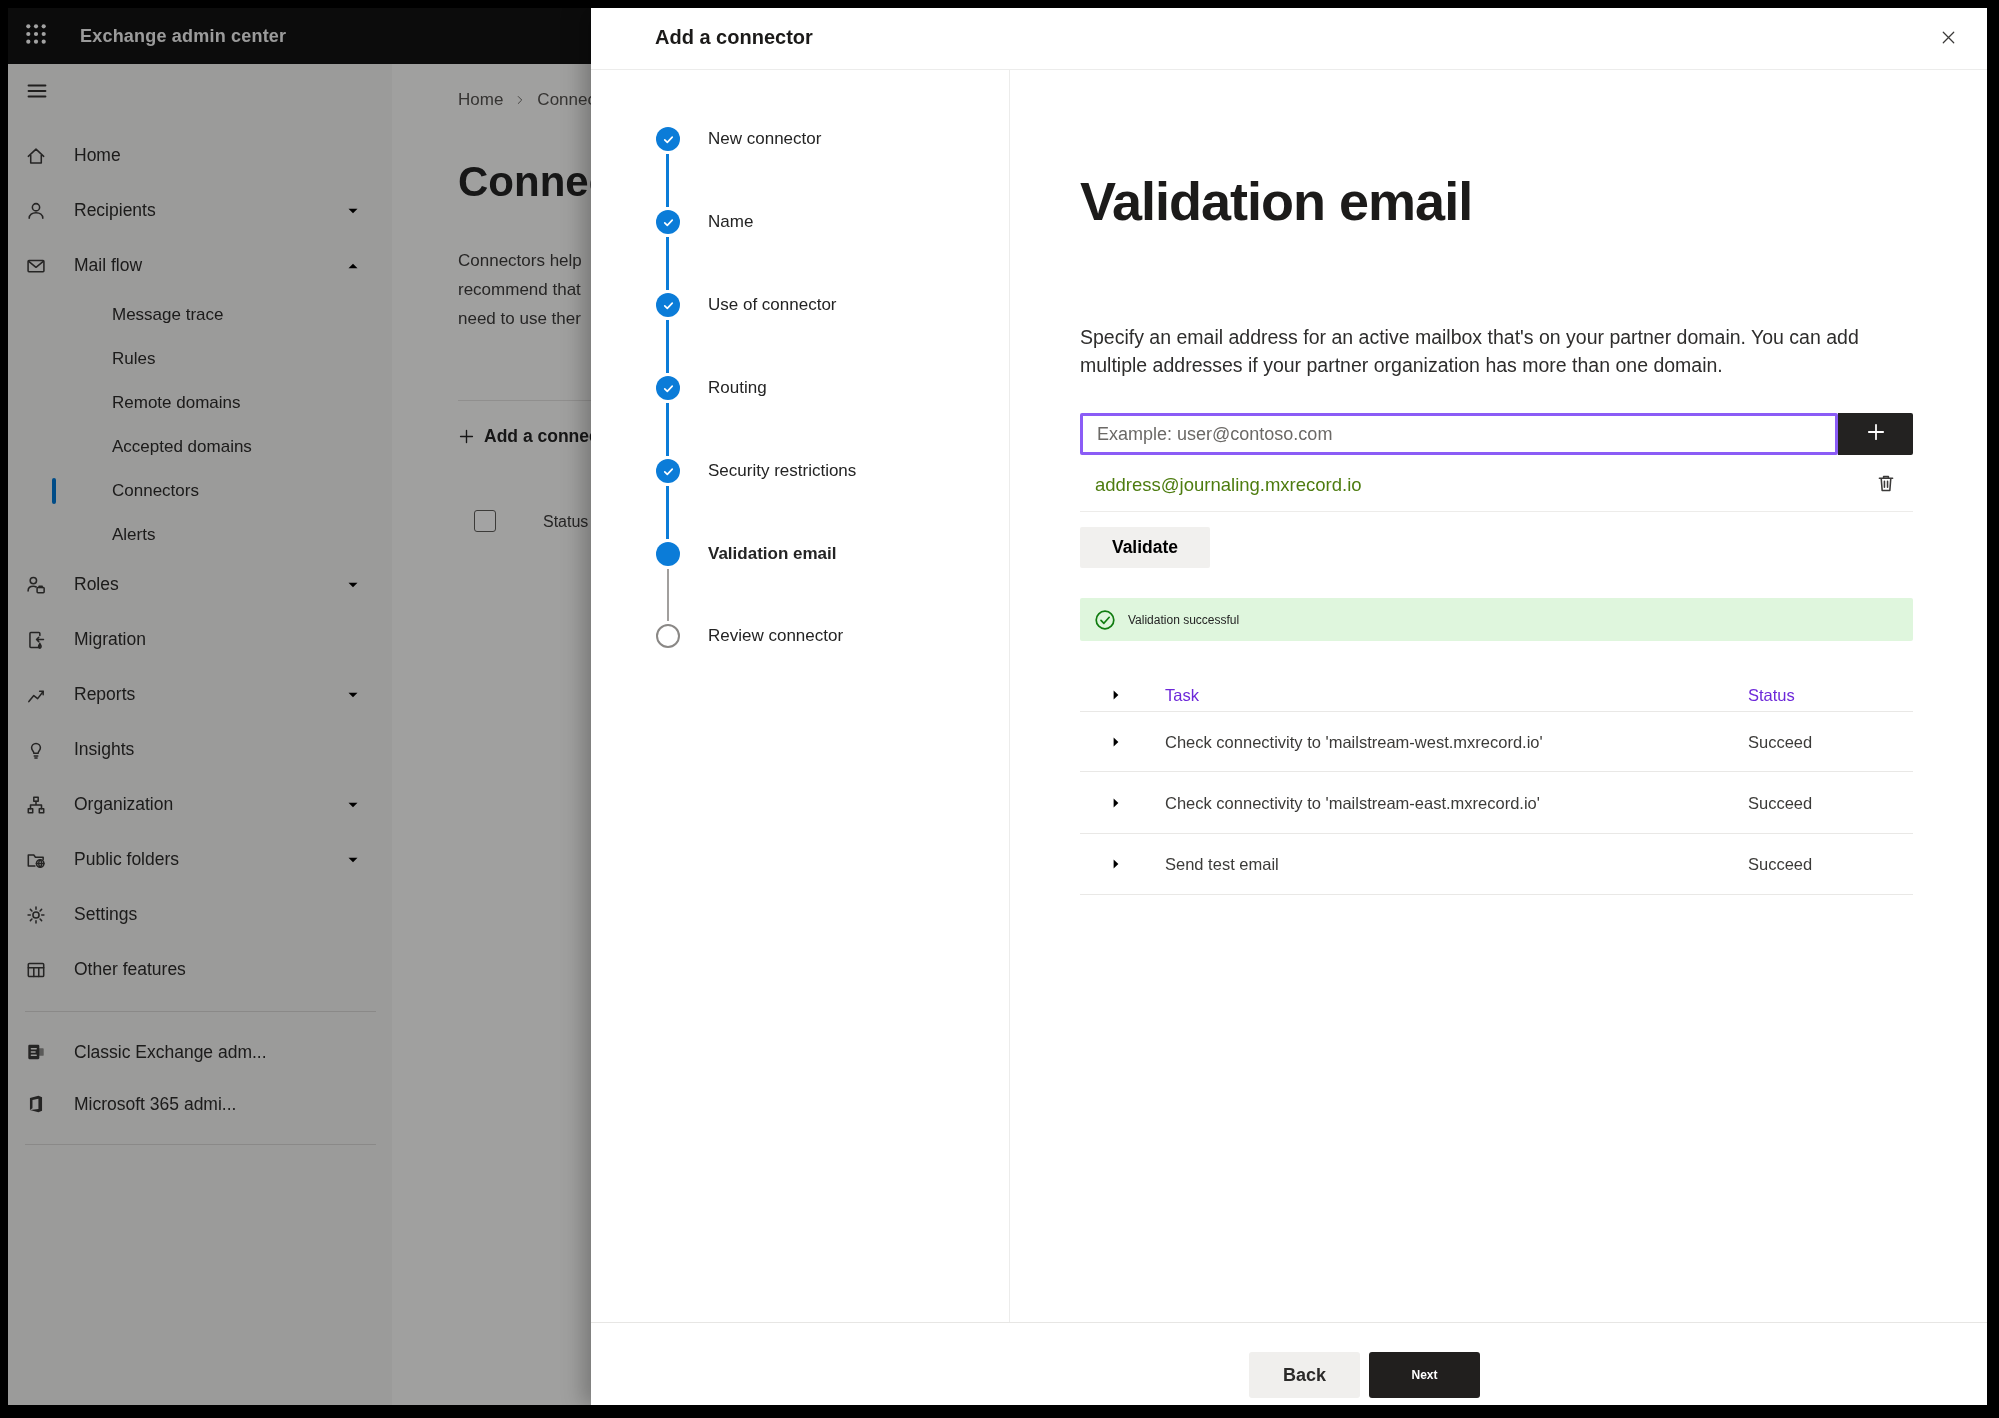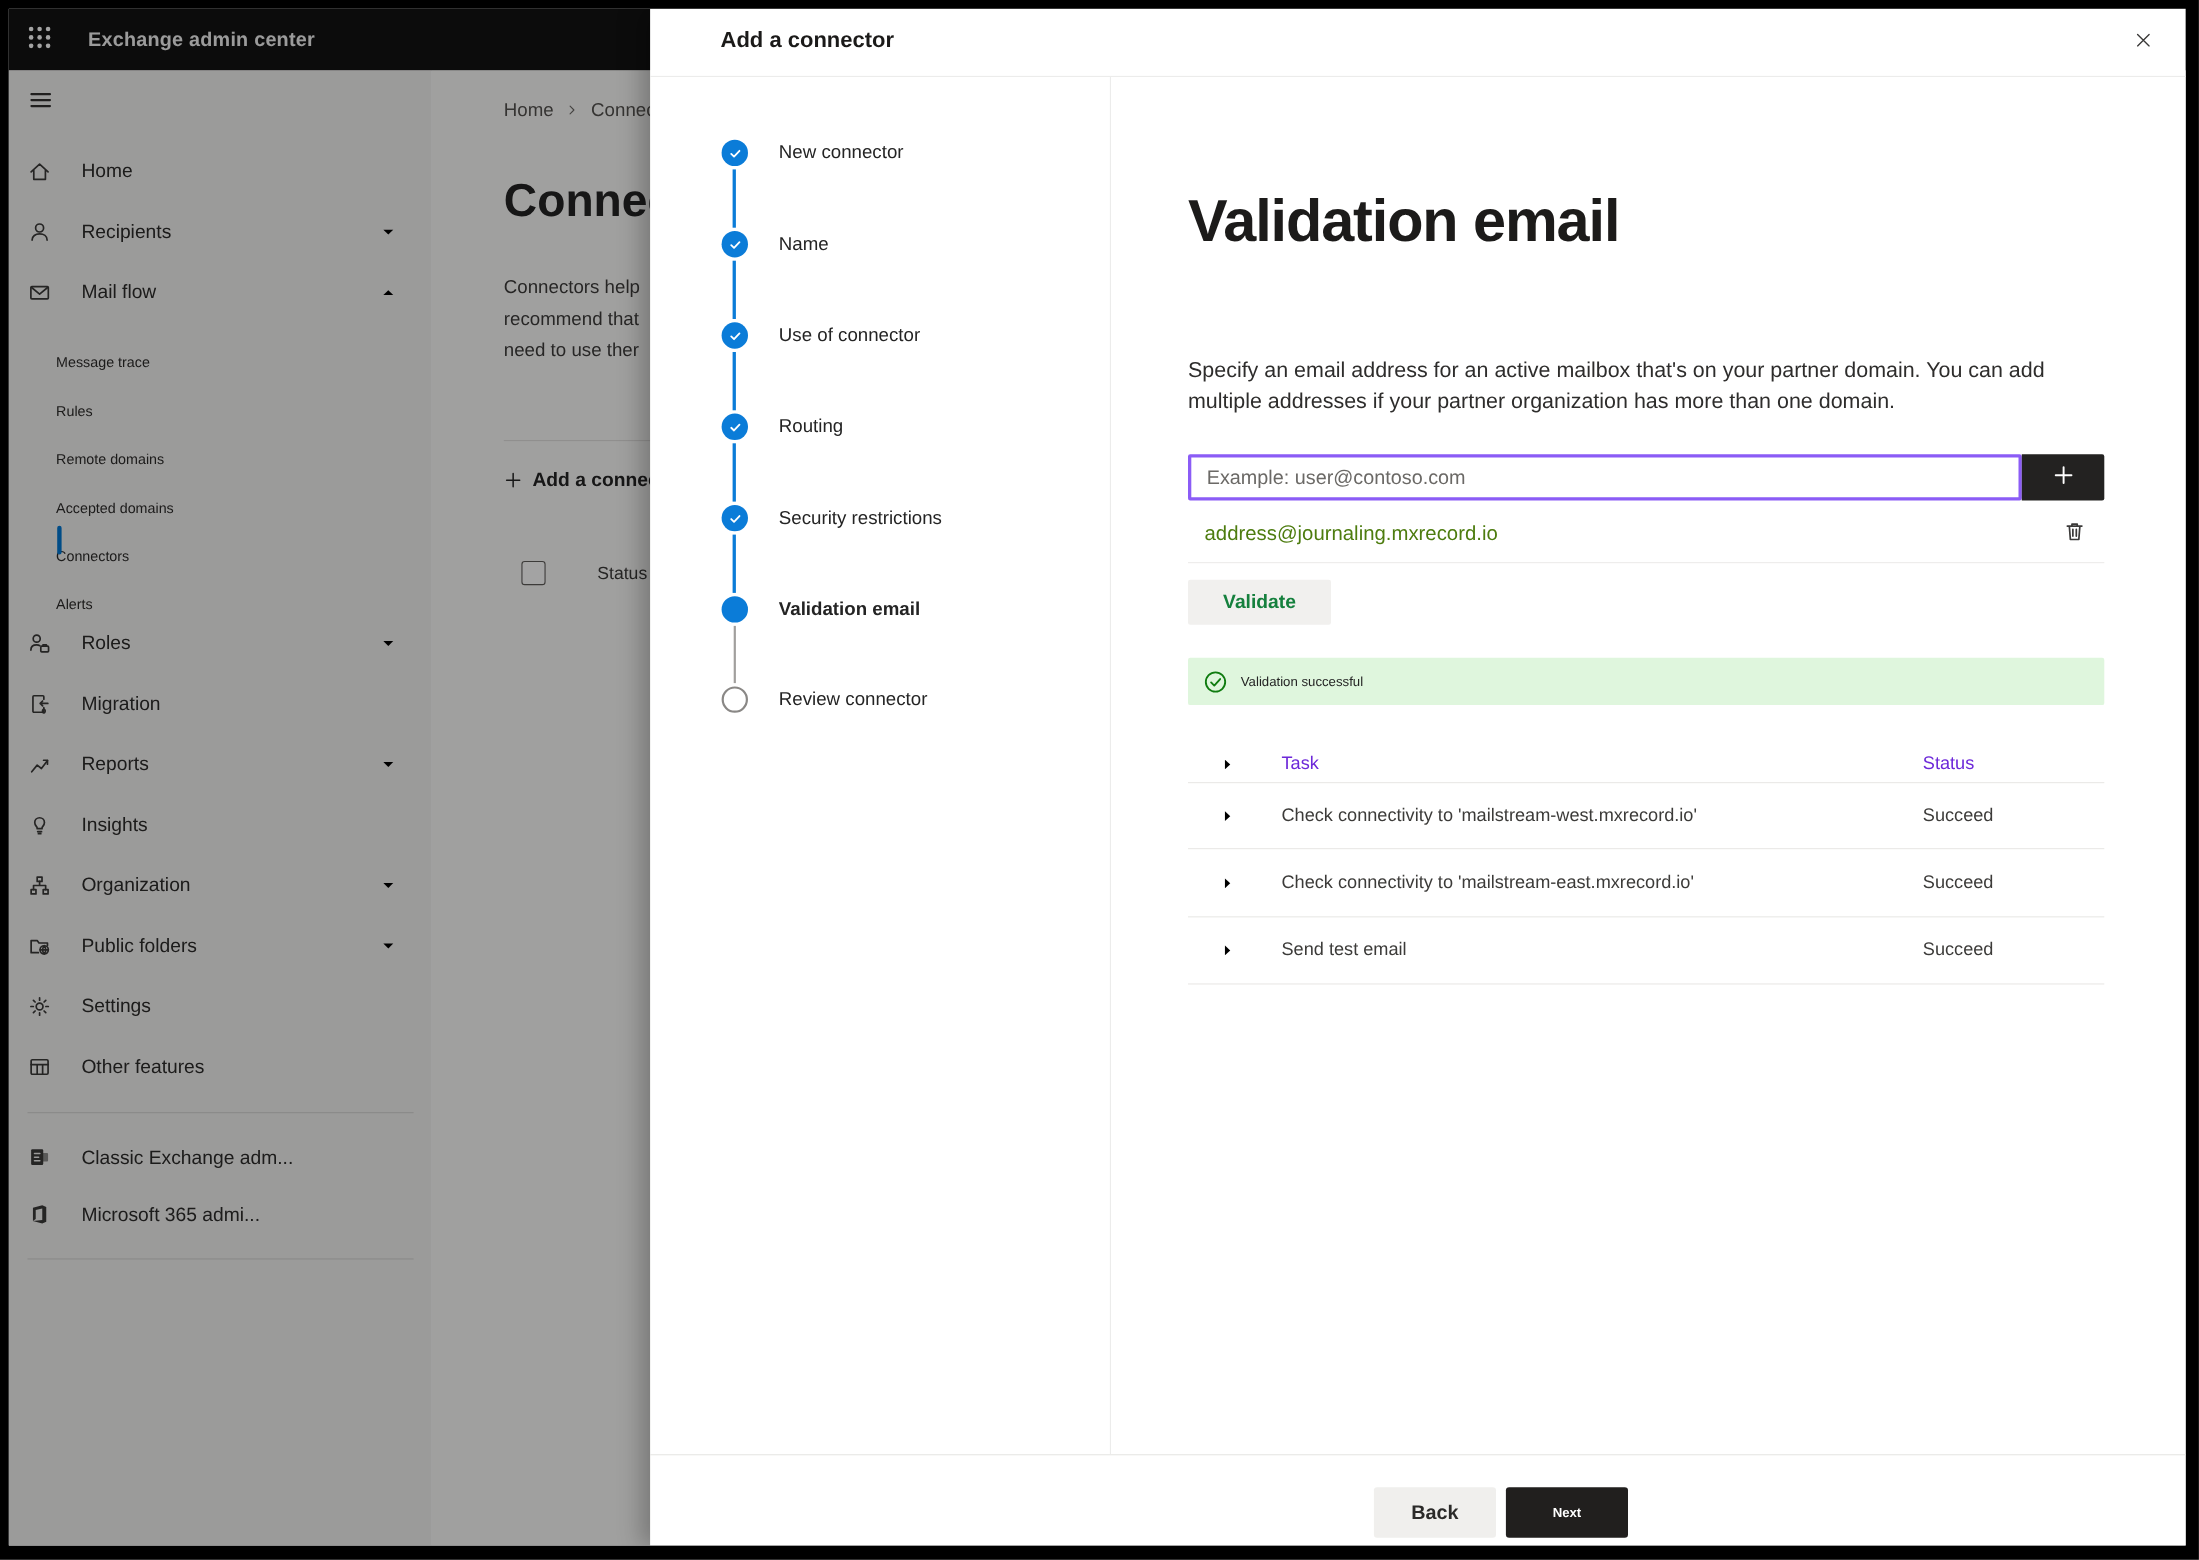--- a/index.html
+++ b/index.html
@@ -11,21 +11,21 @@
   .topbar { position:absolute; left:0; top:0; width:100%; height:56px; background:#131313; display:flex; align-items:center; z-index:1; }
   .waffle { width:56px; height:56px; display:flex; align-items:center; justify-content:center; color:#fff; cursor:pointer; }
   .apptitle { color:#f2f2f2; font-size:18px; font-weight:600; margin-left:16px; letter-spacing:.2px; }
 
   
   .sidebar { position:absolute; left:0; top:56px; width:384px; height:1341px; background:#f3f2f1; z-index:1; }
   .burger { height:46px; margin-top:6px; display:flex; align-items:center; padding-left:17px; color:#323130; cursor:pointer; }
   .nav { margin-top:12px; }
   .sit { display:flex; align-items:center; height:55px; position:relative; padding-left:17px; color:#2d2c2b; font-size:17.5px; cursor:pointer; white-space:nowrap; }
   .sit .icn { width:24px; height:22px; margin-right:25px; color:#3b3a39; display:flex; align-items:center; flex:none; }
-  .sit.sub { height:44px; padding-left:43px; font-size:13px;align-items:flex-end; }
+  .sit.sub { height:44px; padding-left:104px; font-size:17px; }
   .sit.bottomit { height:52px; }
   .sit .chev { position:absolute; right:30px; top:50%; transform:translateY(-50%); color:#484644; display:flex; }
   .sit.selected::before { content:""; position:absolute; left:44px; top:50%; transform:translateY(-50%); width:4px; height:26px; background:#0078d4; border-radius:2px; }
   .sdiv { height:1px; background:#d8d7d5; margin:14px 16px 14px 17px; }
   .icn svg *, .gly svg * { fill:none; stroke:currentColor; stroke-width:1.4; stroke-linecap:round; stroke-linejoin:round; }
   .icn svg.solid *, .gly svg.solid * { fill:currentColor; stroke:none; }
 
   
   .pagebg { position:absolute; left:384px; top:56px; right:0; bottom:0; background:#fbfaf9; z-index:1; }
   .crumbs { position:absolute; left:66px; top:26px; width:133px; overflow:hidden; display:flex; align-items:center; gap:10px; font-size:17px; color:#54524f; white-space:nowrap; }
@@ -60,21 +60,21 @@
   .main { position:absolute; left:489px; top:0; width:833px; height:100%; }
   .mh1 { position:absolute; top:100px; left:0; font-size:54px; font-weight:800; color:#1c1b1a; letter-spacing:-1px; white-space:nowrap; }
   .mdesc { position:absolute; top:253px; left:0; font-size:19.5px; color:#2e2d2c; line-height:28px; white-space:nowrap; }
   .emailinput { position:absolute; top:343px; left:0; width:758px; height:42px; border:3px solid #8b5cf6; border-radius:2px; padding:0 14px; font-size:18px; color:#242424; font-family:inherit; background:#fff; outline:none; }
   .emailinput::placeholder { color:#6b6966; }
   .plusbtn { position:absolute; top:343px; left:758px; width:75px; height:42px; background:#232221; color:#fff; border:none; border-radius:0 2px 2px 0; display:flex; align-items:center; justify-content:center; cursor:pointer; }
   .plusbtn svg * { stroke:#fff; fill:none; stroke-width:1.6; stroke-linecap:round; }
   .addr { position:absolute; top:404px; left:15px; font-size:18.5px; color:#4d7c0f; }
   .trash { position:absolute; top:401px; left:794px; width:24px; height:24px; color:#3b3a39; cursor:pointer; display:flex; }
   .arowdiv { position:absolute; top:441px; left:0; right:0; height:1px; background:#edecea; }
-  .validate { position:absolute; top:457px; left:0; width:130px; height:41px; background:#f1f0ee; border:none; border-radius:2px; font-size:17.5px; font-weight:700; color:#15803d; font-family:inherit; cursor:pointer; }
+  .validate { position:absolute; top:457px; left:0; width:130px; height:41px; background:#f1f0ee; border:none; border-radius:2px; font-size:17.5px; font-weight:700; color:#000000; font-family:inherit; cursor:pointer; }
   .banner { position:absolute; top:528px; left:0; width:833px; height:43px; background:#dff6dd; border-radius:2px; display:flex; align-items:center; }
   .banner .bicon { margin-left:14px; width:22px; height:22px; color:#107c10; display:flex; flex:none; }
   .banner .bicon svg * { fill:none; stroke:currentColor; stroke-width:1.7; stroke-linecap:round; stroke-linejoin:round; }
   .banner .btext { margin-left:12px; font-size:12px; color:#242424; }
 
   .thead { position:absolute; top:608px; left:0; right:0; height:34px; }
   .thead .hcell { font-weight:400; color:#6d28d9; }
   .hdivider { position:absolute; top:641px; left:0; right:0; height:1px; background:#e9e8e6; }
   .trow { position:absolute; left:0; right:0; border-bottom:1px solid #e9e8e6; }
   .rowchev { position:absolute; left:28px; top:50%; transform:translateY(-50%); color:#5f5d5b; display:flex; cursor:pointer; }

